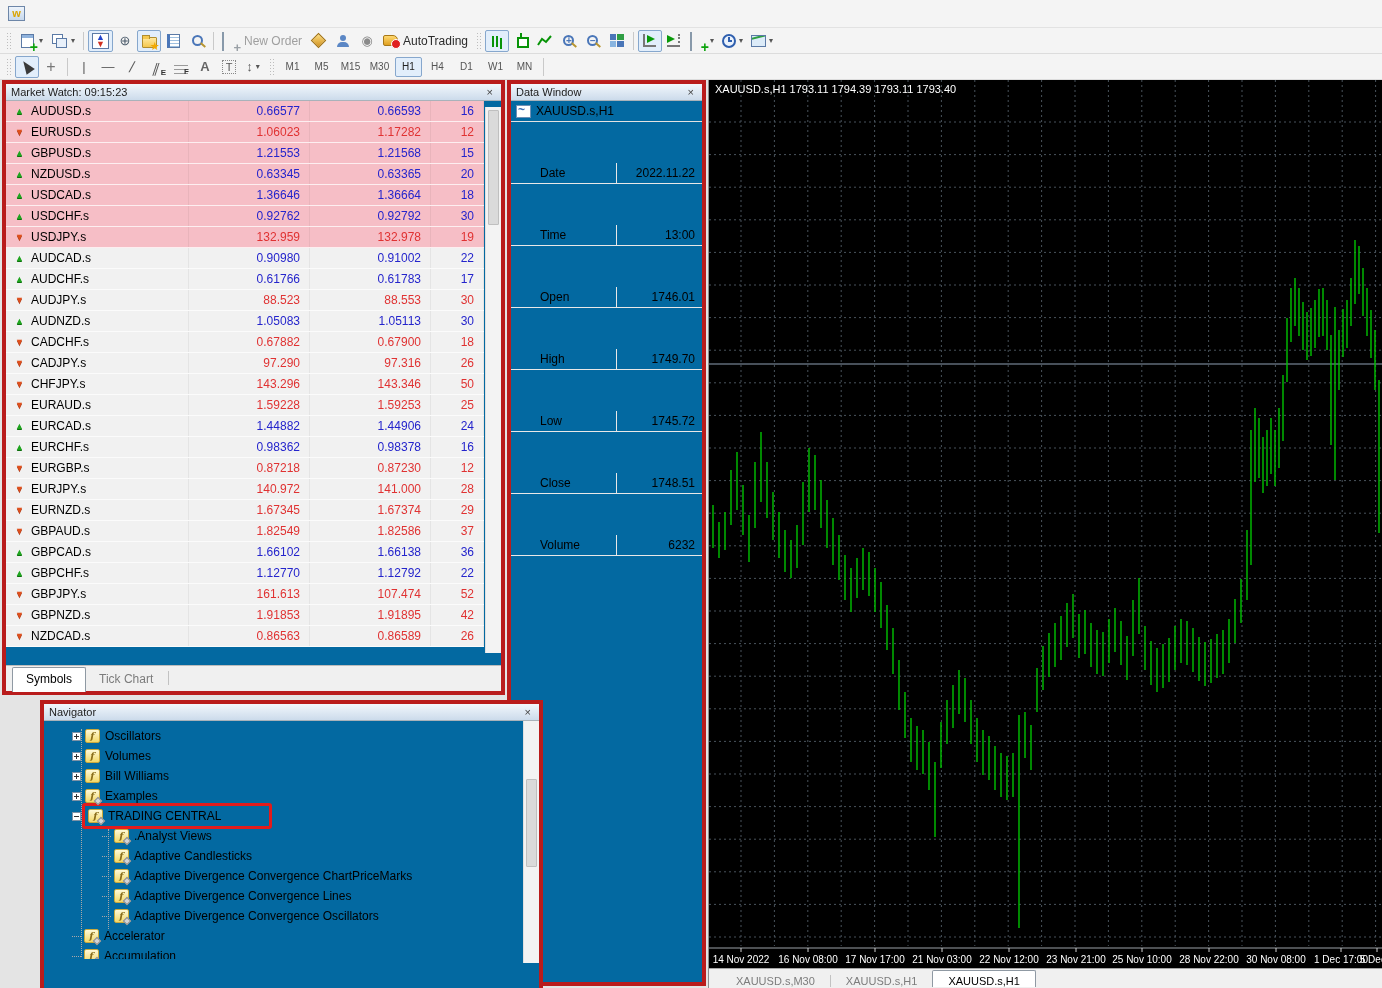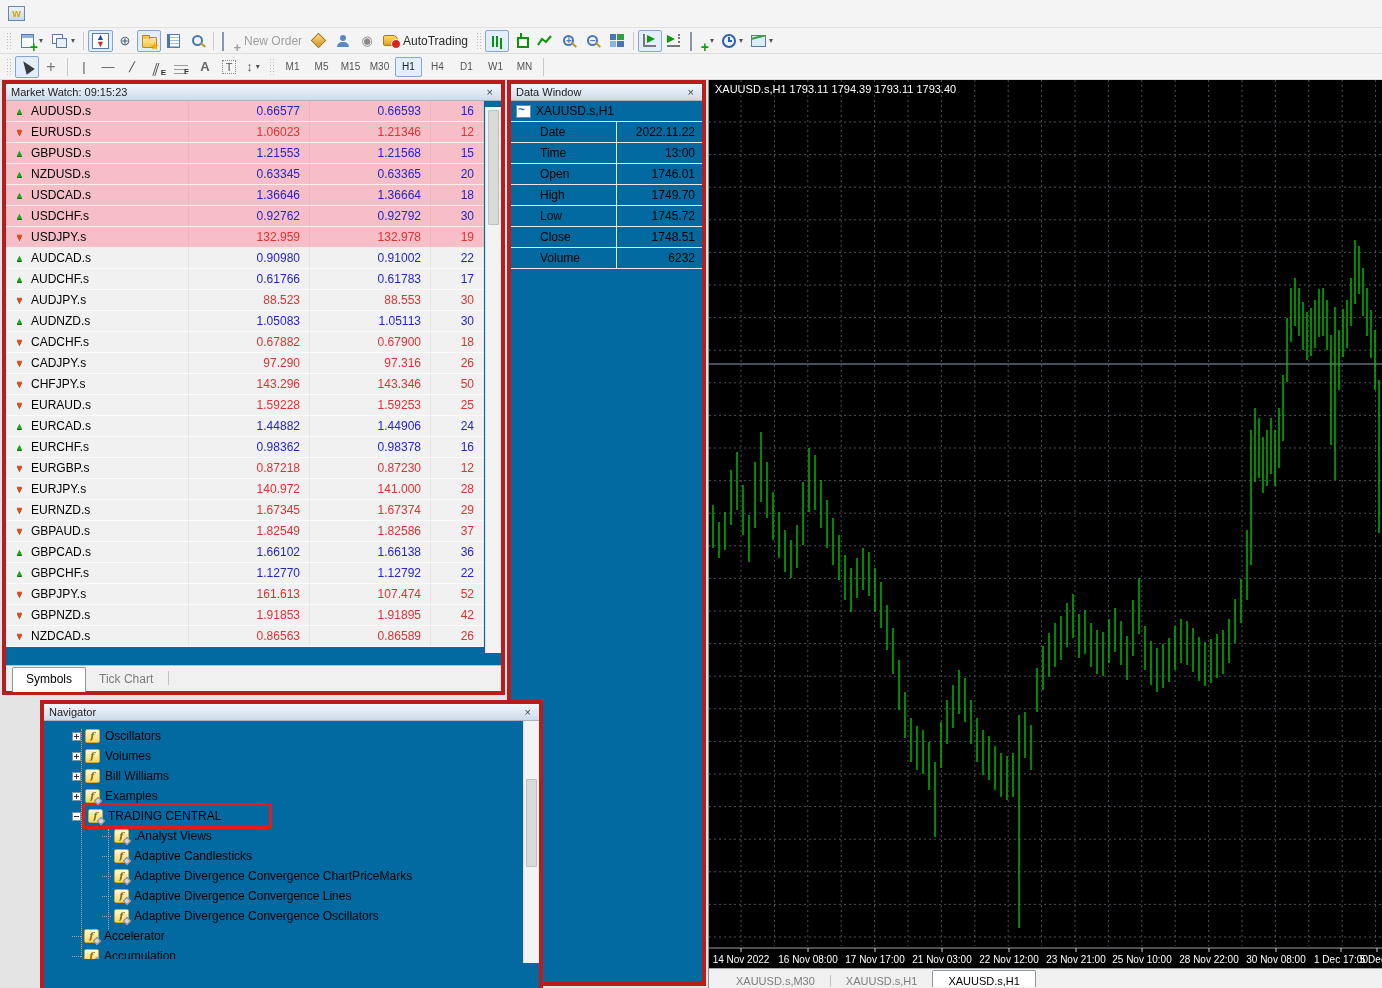--- a/index.html
+++ b/index.html
@@ -100,21 +100,21 @@
   .arr.up { color:#1fa51f; text-shadow:0 1px 0 #0c6e0c; }
   .arr.down { color:#e0501c; text-shadow:0 1px 0 #a03010; }
   .val.up { color:#2424cc; } .val.down { color:#e03232; }
   .scrollv { position:absolute; top:0; right:0; width:16px; background:#f3f3f3; border-left:1px solid #e0e0e0; }
   .thumb { position:absolute; left:2px; right:2px; background:#dadada; border:1px solid #bfbfbf; border-radius:1px; }
   
   #data-window { left:507px; top:80px; width:199px; height:906px; }
   .dw-sym { height:21px; display:flex; align-items:center; padding:0 5px; font-size:12px; color:#000; border-bottom:1px solid #e2e2e2; }
   .dwi { width:15px; height:13px; background:#fff; border:1px solid #6f8fb4; position:relative; overflow:hidden; margin-right:5px; flex:none; }
   .dwi::before { content:"~"; position:absolute; left:1px; top:-3px; color:#3b6fb5; font-weight:bold; font-size:12px; }
-  .dw-row { display:grid; grid-template-columns:106px 1fr; height:21px; align-items:center; font-size:12px; border-bottom:1px solid #e8e8e8; }
+  .dw-row { display:grid; grid-template-columns:106px 1fr; height:21px; align-items:center; font-size:12px; border-bottom:1px solid #e8e8e8;margin-top:41px; }
   .dw-row .l { padding-left:29px; border-right:1px solid #e8e8e8; height:100%; line-height:20px; color:#000; }
   .dw-row .v { text-align:right; padding-right:7px; color:#000; }
   
   #navigator { left:2px; top:700px; width:503px; height:310px;margin-left:38px; }
   .tree { position:relative; padding-top:5px; font-size:12px; color:#000; overflow:hidden; height:238px; }
   .tree-row { height:20px; display:flex; align-items:center; }
   .tree-row .indent { flex:none; }
   .exp { width:9px; height:9px; border:1px solid #7d91a5; background:#fff; position:relative; flex:none; margin-right:4px; }
   .exp::before { content:""; position:absolute; left:1px; right:1px; top:3px; height:1px; background:#333; }
   .exp.plus::after { content:""; position:absolute; top:1px; bottom:1px; left:3px; width:1px; background:#333; }
@@ -311,21 +311,21 @@
         <div class="r val up">0.66577</div>
         <div class="r val up">0.66593</div>
         <div class="r val up">16</div>
       </div>
       <div class="mw-row hl">
         <div class="sym">
           <span class="arr down">▼</span>
           <span>EURUSD.s</span>
         </div>
         <div class="r val down">1.06023</div>
-        <div class="r val down">1.21346</div>
+        <div class="r val down">1.17282</div>
         <div class="r val down">12</div>
       </div>
       <div class="mw-row hl">
         <div class="sym">
           <span class="arr up">▲</span>
           <span>GBPUSD.s</span>
         </div>
         <div class="r val up">1.21553</div>
         <div class="r val up">1.21568</div>
         <div class="r val up">15</div>

